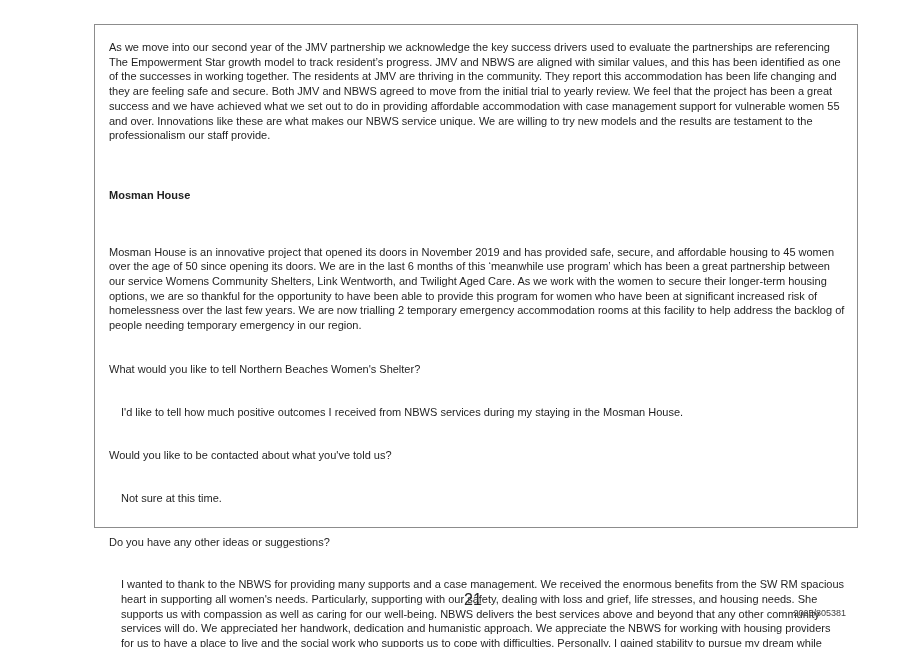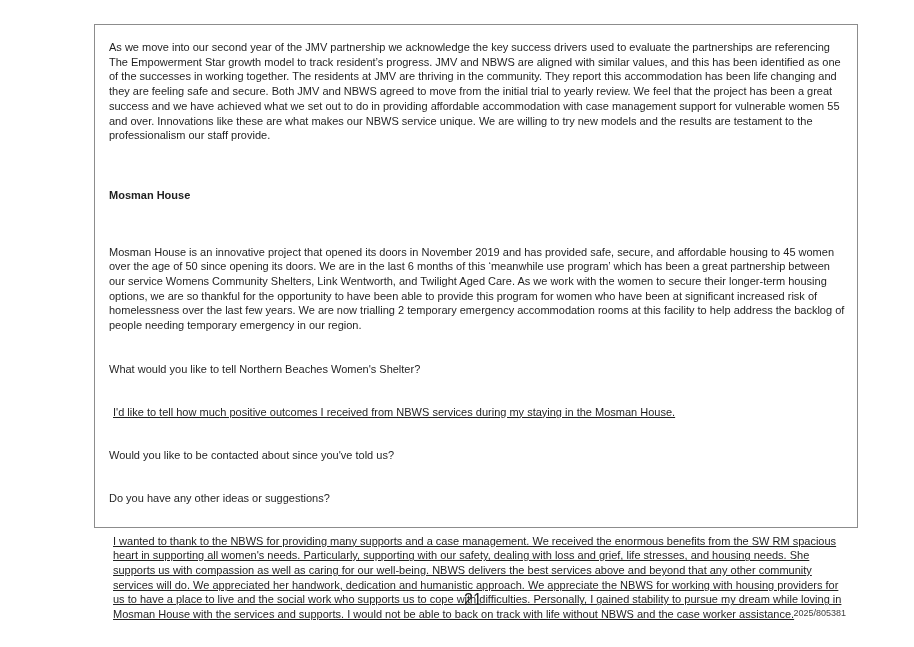--- a/index.html
+++ b/index.html
@@ -28,21 +28,21 @@
   .para { margin: 0 0 13px 0; }
   .para-first { margin-bottom: 29px; }
   .section-heading {
     font-weight: bold;
     margin: 0 0 26px 0;
   }
   .question {
     font-weight: normal;
     margin: 3px 0 12px 0;
   }
-  .answer { margin: 0 0 13px 4px; text-decoration: underline; }
+  .answer { margin: 0 0 13px 12px; }
   .answer-last { margin-bottom: 0; }
   .footer-page-number {
     position: absolute;
     left: 0;
     width: 100%;
     top: 567px;
     text-align: center;
     font-size: 16px;
     color: #262626;
   }
@@ -65,22 +65,23 @@
     <p class="para para-first">As we move into our second year of the JMV partnership we acknowledge the key success drivers used to evaluate the partnerships are referencing The Empowerment Star growth model to track resident’s progress. JMV and NBWS are aligned with similar values, and this has been identified as one of the successes in working together. The residents at JMV are thriving in the community. They report this accommodation has been life changing and they are feeling safe and secure. Both JMV and NBWS agreed to move from the initial trial to yearly review. We feel that the project has been a great success and we have achieved what we set out to do in providing affordable accommodation with case management support for vulnerable women 55 and over. Innovations like these are what makes our NBWS service unique. We are willing to try new models and the results are testament to the professionalism our staff provide.</p>
 
     <p class="section-heading">Mosman House</p>
 
     <p class="para">Mosman House is an innovative project that opened its doors in November 2019 and has provided safe, secure, and affordable housing to 45 women over the age of 50 since opening its doors. We are in the last 6 months of this ‘meanwhile use program’ which has been a great partnership between our service Womens Community Shelters, Link Wentworth, and Twilight Aged Care. As we work with the women to secure their longer-term housing options, we are so thankful for the opportunity to have been able to provide this program for women who have been at significant increased risk of homelessness over the last few years. We are now trialling 2 temporary emergency accommodation rooms at this facility to help address the backlog of people needing temporary emergency in our region.</p>
 
     <p class="question">What would you like to tell Northern Beaches Women's Shelter?</p>
 
     <p class="answer">I'd like to tell how much positive outcomes I received from NBWS services during my staying in the Mosman House.</p>
 
-    <p class="question">Would you like to be contacted about since you've told us?</p>
+    <p class="question">Would you like to be contacted about what you've told us?</p>
 
+    <p class="answer">Not sure at this time.</p>
 
     <p class="question">Do you have any other ideas or suggestions?</p>
 
     <p class="answer answer-last">I wanted to thank to the NBWS for providing many supports and a case management. We received the enormous benefits from the SW RM spacious heart in supporting all women's needs. Particularly, supporting with our safety, dealing with loss and grief, life stresses, and housing needs. She supports us with compassion as well as caring for our well-being. NBWS delivers the best services above and beyond that any other community services will do. We appreciated her handwork, dedication and humanistic approach. We appreciate the NBWS for working with housing providers for us to have a place to live and the social work who supports us to cope with difficulties. Personally, I gained stability to pursue my dream while loving in Mosman House with the services and supports. I would not be able to back on track with life without NBWS and the case worker assistance.</p>
 
   </div>
 
   <div class="footer-page-number">21</div>
 
   <div class="footer-doc-ref">2025/805381</div>

